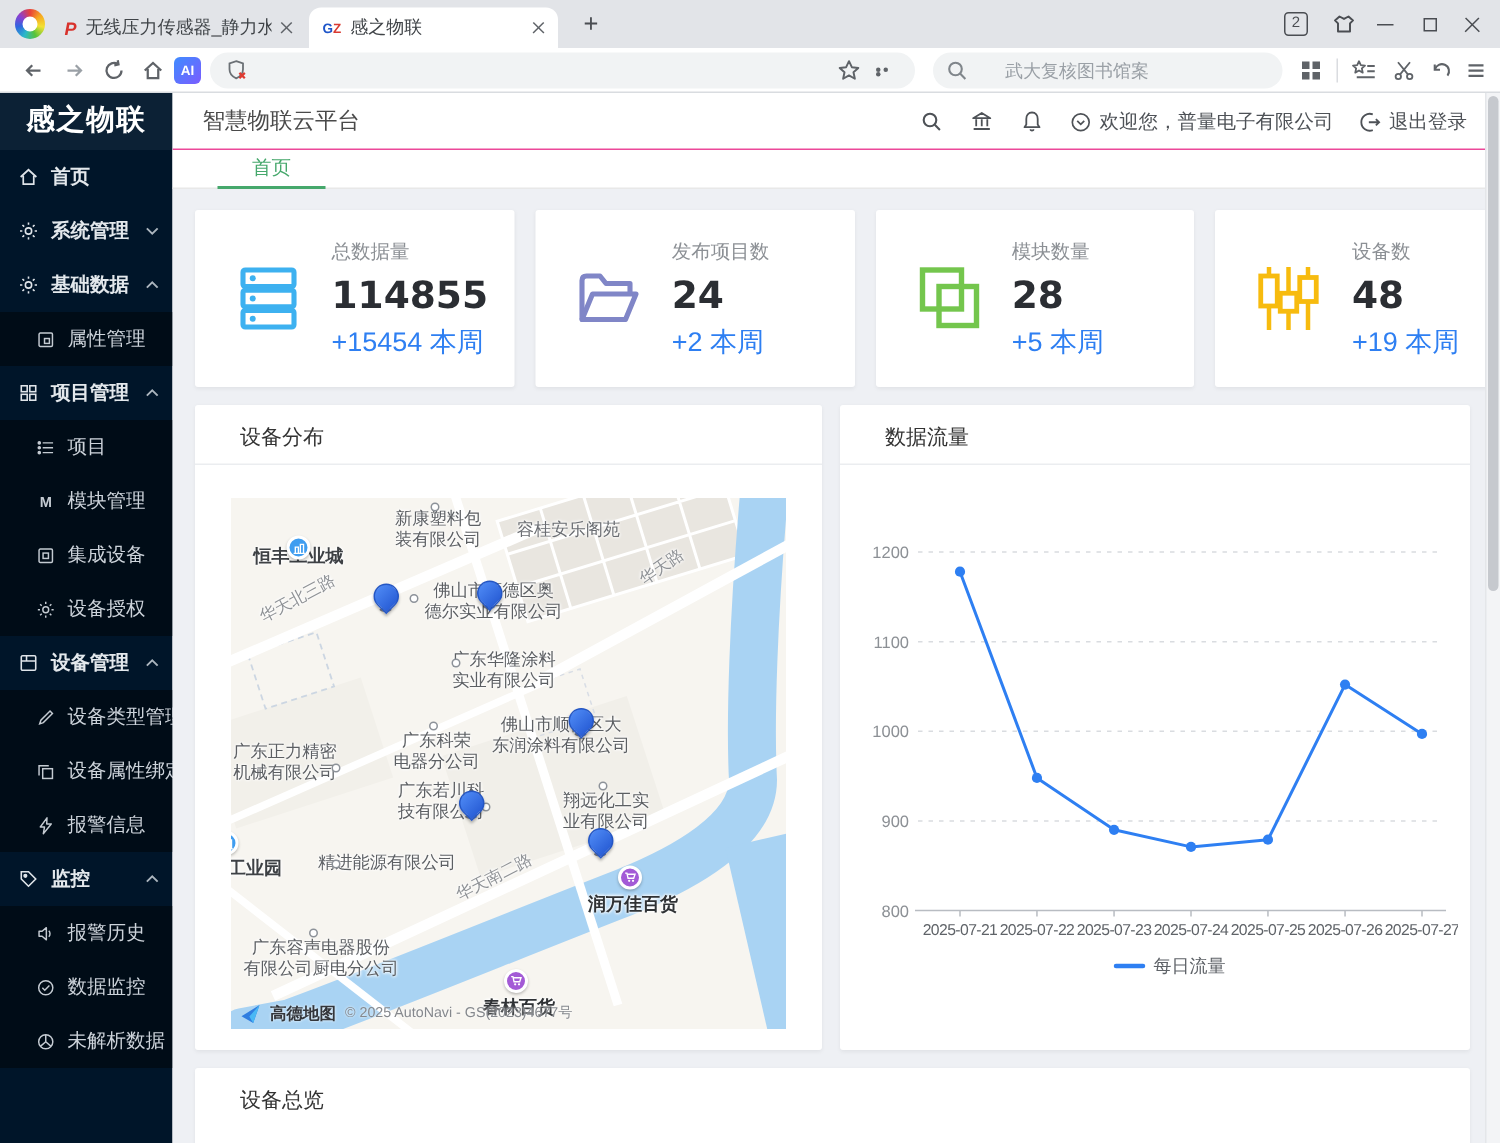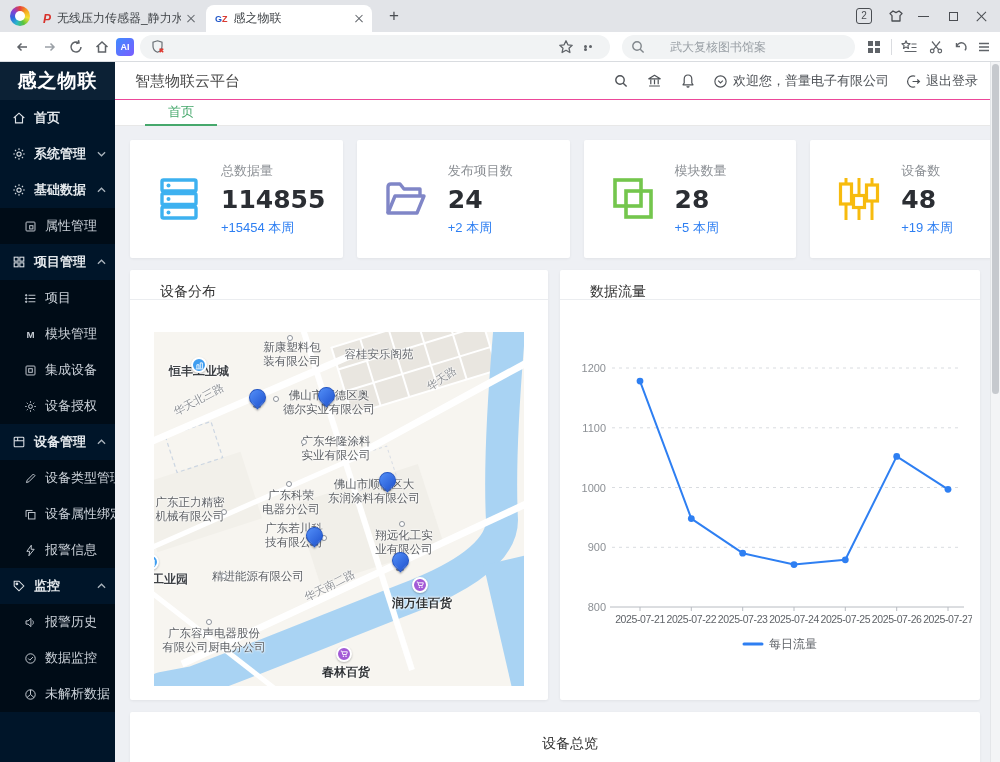--- a/index.html
+++ b/index.html
@@ -68,29 +68,29 @@
   #page-tab{position:absolute;left:30px;top:0;width:72px;height:26px;text-align:center;line-height:24px;
     font-size:13px;color:#46a86c;border-bottom:2px solid #46a86c;cursor:pointer;}
 
   .card{background:#fff;border-radius:2px;box-shadow:0 1px 3px rgba(0,0,0,.06);}
   #stats-row{position:absolute;left:15px;top:78px;width:893px;height:118px;display:flex;gap:14px;}
   .stat-card{flex:1;display:flex;align-items:center;padding-left:25px;}
   .stat-icon{width:48px;height:48px;flex:0 0 auto;}
   .stat-txt{margin-left:18px;}
   .stat-label{font-size:13px;color:#8c9095;margin-bottom:5px;}
   .stat-value{font-size:25px;font-weight:bold;color:#2b2e33;font-family:"DejaVu Sans","Liberation Sans",sans-serif;}
-  .stat-delta{font-size:13px;color:#2e7ff2;margin-top:5px;}
+  .stat-delta{font-size:18px;color:#2e7ff2;margin-top:5px;}
 
   #row2{position:absolute;left:15px;top:208px;width:850px;height:430px;}
   #map-card{position:absolute;left:0;top:0;width:418px;height:430px;}
   #chart-card{position:absolute;left:430px;top:0;width:420px;height:430px;}
-  .panel-hd{height:30px;line-height:42px;padding-left:30px;font-size:14px;color:#333;border-bottom:1px solid #ebedf0;}
+  .panel-hd{height:40px;line-height:42px;padding-left:30px;font-size:14px;color:#333;border-bottom:1px solid #ebedf0;}
   #row3{position:absolute;left:15px;top:650px;width:850px;height:120px;}
   #overview-card{width:100%;height:100%;}
-  #overview-card .panel-hd{border-bottom:none;padding-top:10px;text-align:center;}
+  #overview-card .panel-hd{border-bottom:none;}
 
   
   #map{position:absolute;left:24px;top:62px;width:370px;height:354px;background:#f7f5f0;overflow:hidden;cursor:grab;}
   #map-bg{position:absolute;left:0;top:0;}
   #map-overlay{position:absolute;left:0;top:0;width:100%;height:100%;}
   .map-label{position:absolute;font-size:11.5px;color:#5c5f63;line-height:1.25;text-align:center;white-space:pre-line;
     text-shadow:0 0 2px #fff,0 0 2px #fff,0 0 3px #fff;}
   .map-label.area{color:#6a6d72;}
   .map-label.area-bold{color:#3e4145;font-weight:bold;font-size:12px;}
   .map-label.road{color:#8f9296;font-size:11px;white-space:nowrap;}
@@ -545,20 +545,28 @@
             <div class="mk" style="left:94.5px;top:57px"></div>
             <div class="mk-base" style="left:168px;top:71px"></div>
             <div class="mk" style="left:163.5px;top:55px"></div>
             <div class="mk-base" style="left:229px;top:156px"></div>
             <div class="mk" style="left:224.5px;top:140px"></div>
             <div class="mk-base" style="left:156px;top:211px"></div>
             <div class="mk" style="left:151.5px;top:195px"></div>
             <div class="mk-base" style="left:242px;top:236px"></div>
             <div class="mk" style="left:237.5px;top:220px"></div>
           </div>
+        <div id="map-attrib">
+          <svg class="ic" width="14" height="14" viewBox="0 0 14 14">
+            <path d="M1 8.5 L13 1 L8.8 13 Z" fill="#2f7de0"></path>
+              <path d="M13 1 L8.8 13 L6.2 8.6 Z" fill="#49b8f5"></path>
+            </svg>
+          <span id="amap-brand">高德地图</span>
+          <span id="map-copyright">© 2025 AutoNavi - GS(2023)4677号</span>
+        </div>
       </div>
     </div>
 
     <div class="card" id="chart-card">
       <div class="panel-hd">数据流量</div>
       <div id="chart-wrap"><svg width="404" height="346" viewBox="0 0 404 346">
             <line x1="42" y1="293.0" x2="396" y2="293.0" stroke="#b8bcc2" stroke-width="1"></line>
             <text x="38" y="297" text-anchor="end" font-size="11" fill="#8c9095">800</text>
             <line x1="44" y1="233.3" x2="394" y2="233.3" stroke="#d9dce0" stroke-width="1" stroke-dasharray="3 4"></line>
             <text x="38" y="237.3" text-anchor="end" font-size="11" fill="#8c9095">900</text>

